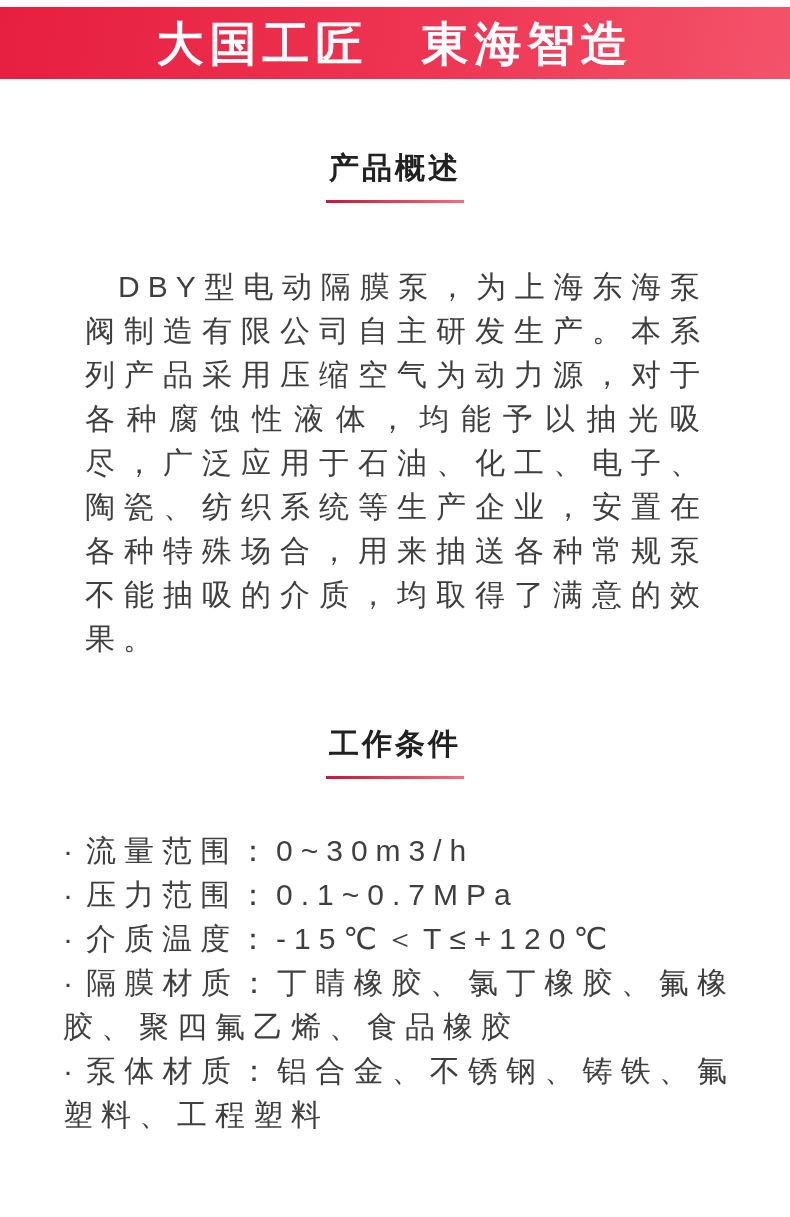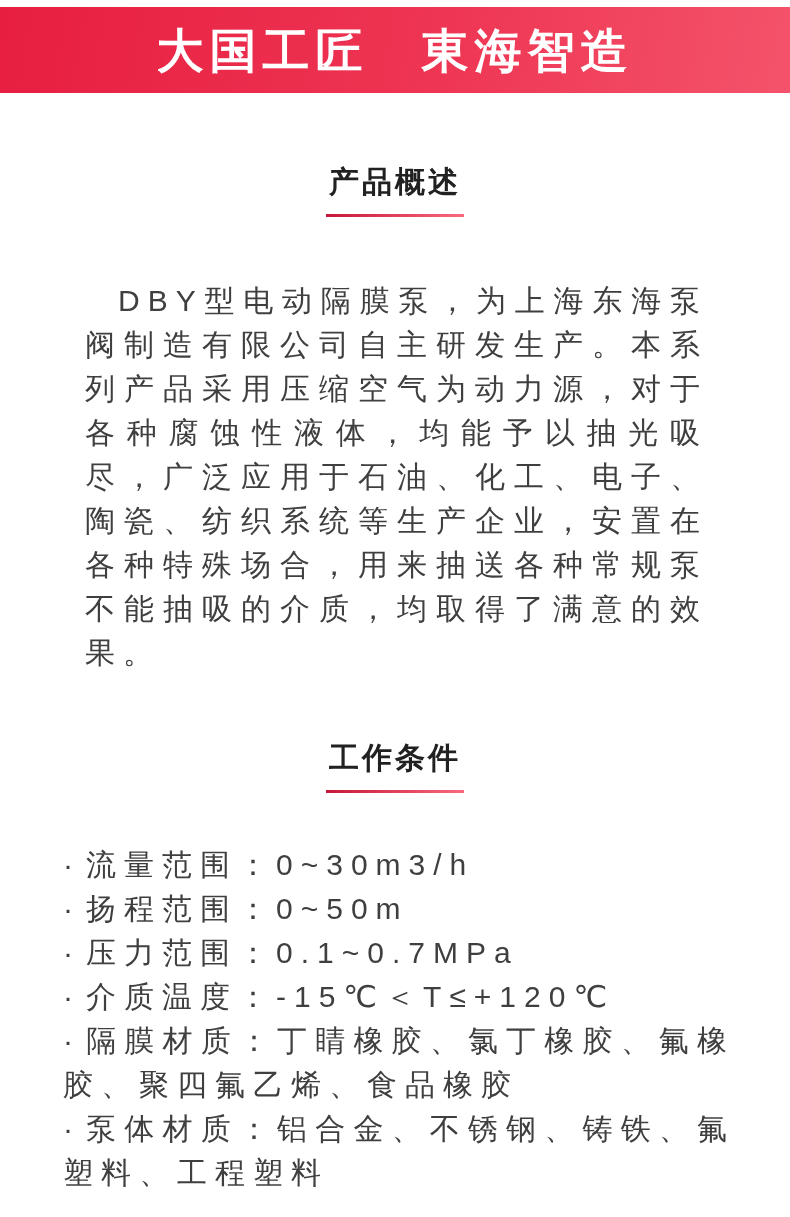--- a/index.html
+++ b/index.html
@@ -9,21 +9,21 @@
     height: 1217px;
     overflow: hidden;
     font-family: "Liberation Sans", "DejaVu Sans", sans-serif;
     color: #3f3f3f;
   }
   .page { width: 790px; height: 1217px; background: #ffffff; }
 
   
   .banner {
     margin-top: 7px;
-    height: 86px;
+    height: 72px;
     width: 100%;
     background: linear-gradient(100deg, #e71e40 0%, #ee3553 55%, #f4536b 100%);
     display: flex;
     align-items: center;
     justify-content: center;
   }
   .banner-title {
     color: #ffffff;
     font-size: 47px;
     font-weight: bold;
@@ -93,21 +93,20 @@
       <div class="title-underline"></div>
       <p class="paragraph">DBY型电动隔膜泵，为上海东海泵阀制造有限公司自主研发生产。本系列产品采用压缩空气为动力源，对于各种腐蚀性液体，均能予以抽光吸尽，广泛应用于石油、化工、电子、陶瓷、纺织系统等生产企业，安置在各种特殊场合，用来抽送各种常规泵不能抽吸的介质，均取得了满意的效果。</p>
     </section>
 
     <section>
       <h2 class="section-title second">工作条件</h2>
       <div class="title-underline"></div>
 
       <ul class="spec-list">
         <li class="spec-item"><span class="spec-dot">·</span><span>流量范围：0~30m3/h</span></li>
-        <li class="spec-item"><span class="spec-dot">·</span><span>扬程范围：0~50m</span></li>
         <li class="spec-item"><span class="spec-dot">·</span><span>压力范围：0.1~0.7MPa</span></li>
         <li class="spec-item"><span class="spec-dot">·</span><span>介质温度：-15℃＜T≤+120℃</span></li>
         <li class="spec-item"><span class="spec-dot">·</span><span>隔膜材质：丁睛橡胶、氯丁橡胶、氟橡胶、聚四氟乙烯、食品橡胶</span></li>
         <li class="spec-item"><span class="spec-dot">·</span><span>泵体材质：铝合金、不锈钢、铸铁、氟塑料、工程塑料</span></li>
       </ul>
     </section>
 
   </main>
 </div>
 

